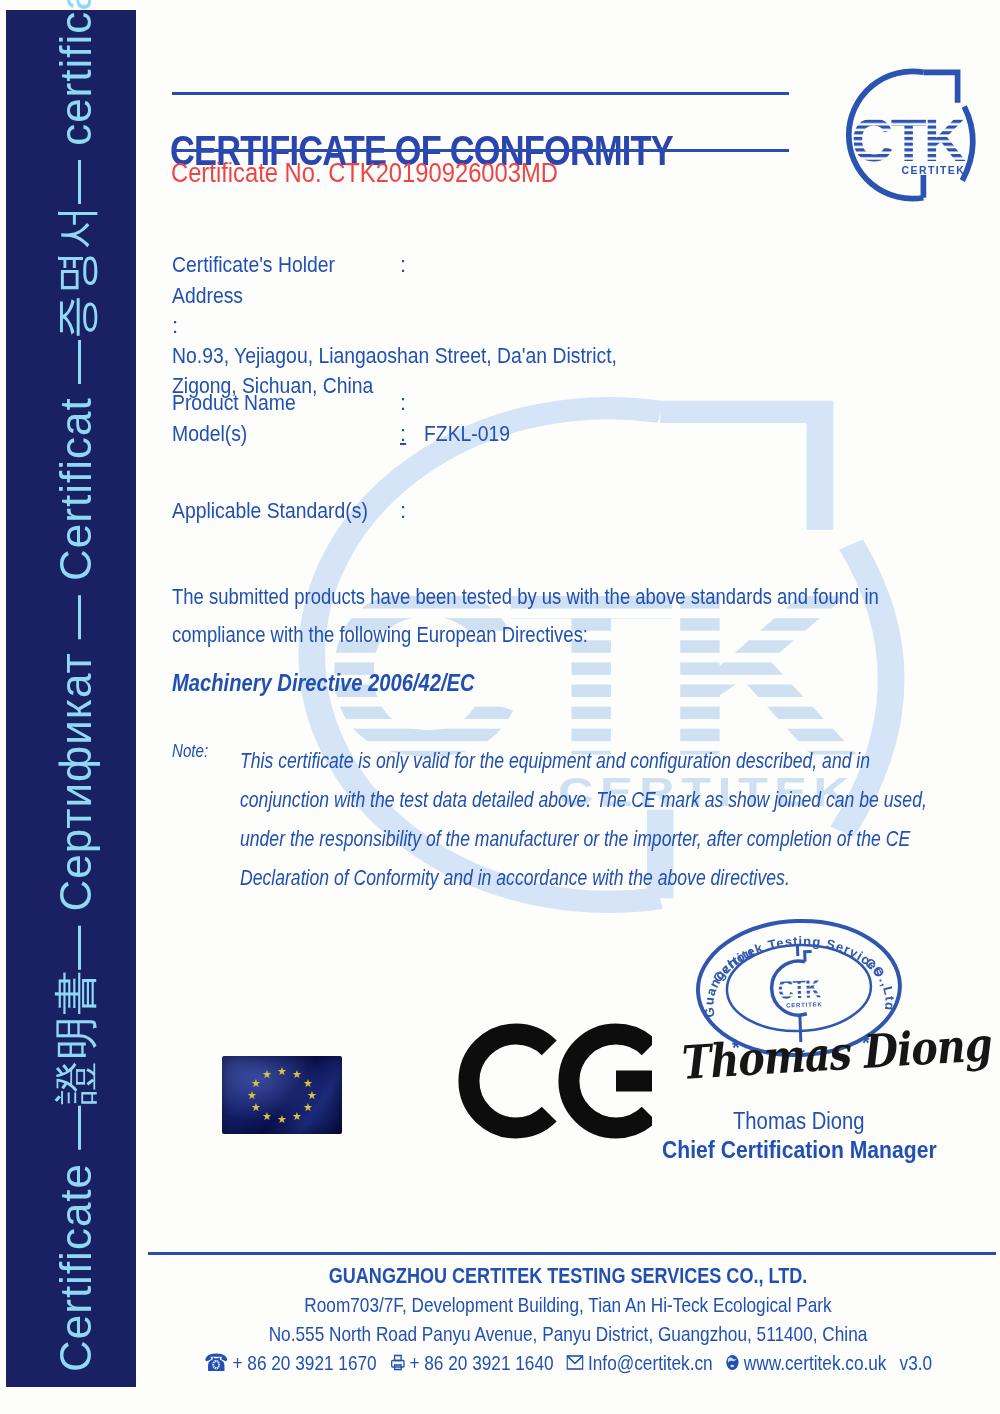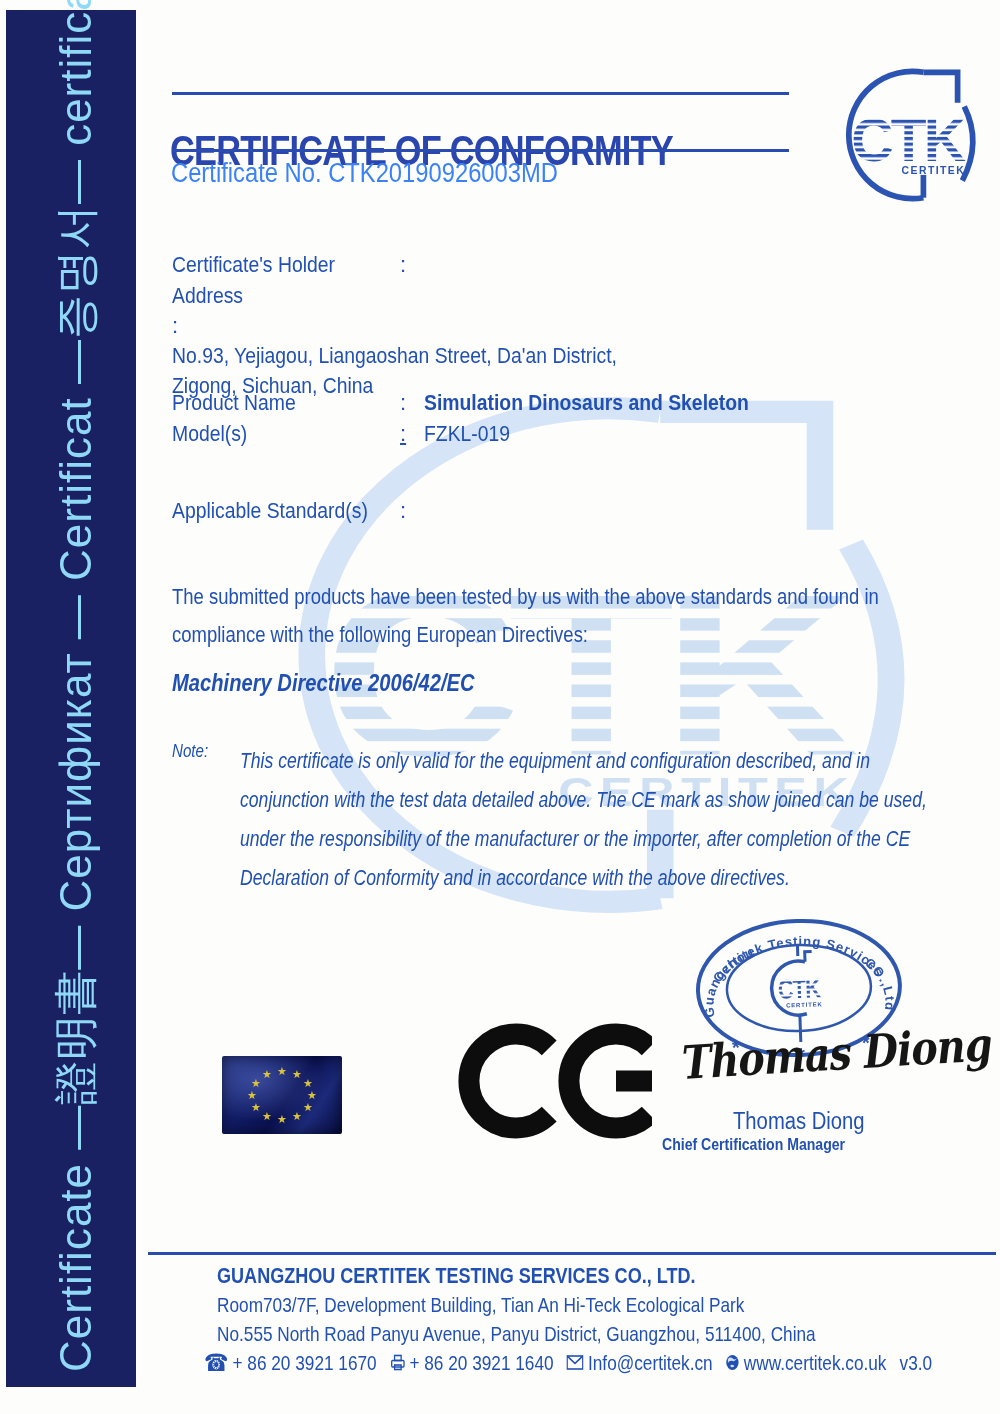--- a/index.html
+++ b/index.html
@@ -19,21 +19,21 @@
   .sx84{display:inline-block;transform:scaleX(0.84);transform-origin:0 50%;white-space:nowrap;}
   .sx88{display:inline-block;transform:scaleX(0.88);transform-origin:0 50%;white-space:nowrap;}
   .blk{display:block;}
   
   .rule{position:absolute;left:172px;width:617px;height:3px;background:#2a4cb0;}
   .rule.r1{top:92px;} .rule.r2{top:149px;}
   .doc-title{
     position:absolute;left:170px;top:97px;font-size:43px;font-weight:bold;color:#2a46ae;
     letter-spacing:-1px;transform:scaleX(0.80);transform-origin:0 0;white-space:nowrap;
   }
-  .cert-no{position:absolute;left:171px;top:158px;font-size:27px;color:#3b82f6;}
+  .cert-no{position:absolute;left:171px;top:158px;font-size:27px;color:#ef4444;}
   .logo-top{position:absolute;left:836px;top:60px;width:152px;height:150px;}
   .watermark{position:absolute;left:252px;top:375px;width:710px;height:560px;}
   
   .frow{position:absolute;left:172px;display:flex;font-size:22px;line-height:30px;}
   .frow .lab{width:228px;flex:none;}
   .frow .col{width:24px;flex:none;}
   .frow .val{flex:none;}
   .bold{font-weight:bold;}
   .r-holder{top:250px;} .r-address{top:281px;flex-direction:column;} .r-product{top:388px;}
   .r-model{top:419px;text-decoration:underline;} .r-standards{top:496px;}
@@ -51,24 +51,24 @@
     box-shadow:inset 0 0 14px rgba(0,0,10,.55);}
   .eu-flag svg{position:absolute;left:0;top:0;}
   .ce-mark{position:absolute;left:452px;top:1020px;width:200px;height:122px;}
   .stamp{position:absolute;left:692px;top:916px;width:215px;height:148px;transform:rotate(-2deg);}
   .sig-script{
     position:absolute;left:682px;top:1036px;font-family:"DejaVu Serif",serif;font-style:italic;
     font-weight:bold;font-size:46px;color:#161616;transform:scaleX(0.86) rotate(-3deg);
     transform-origin:0 50%;white-space:nowrap;letter-spacing:-1px;
   }
   .sig-name{position:absolute;left:695px;top:1108px;width:225px;text-align:center;font-size:23px;}
-  .sig-title{position:absolute;left:662px;top:1136px;width:290px;text-align:left;font-size:16px;font-weight:bold;}
+  .sig-title{position:absolute;left:662px;top:1136px;width:290px;text-align:left;font-size:24px;font-weight:bold;}
   
   .foot-rule{position:absolute;left:148px;top:1252px;width:848px;height:3px;background:#2a4cb0;}
-  .footer{position:absolute;left:140px;top:1261px;width:856px;}
+  .footer{position:absolute;left:140px;top:1261px;width:856px;text-align:center;}
   .fline{display:block;line-height:29px;font-size:21px;transform:scaleX(0.82);transform-origin:50% 50%;white-space:nowrap;}
   .fline.company{font-weight:bold;font-size:22px;}
   .contact{display:flex;justify-content:center;align-items:center;gap:16px;line-height:29px;}
   .citem{display:flex;align-items:center;gap:5px;font-size:21px;}
   .phone-glyph{font-size:24px;line-height:1;}
   .icon-svg{display:inline-block;vertical-align:middle;}
 </style>
 </head>
 <body>
 
@@ -120,21 +120,20 @@
     <span class="col">:</span>
     <span class="val">
       <span class="sx88 blk">No.93, Yejiagou, Liangaoshan Street, Da'an District,</span>
       <span class="sx88 blk">Zigong, Sichuan, China</span>
     </span>
   </div>
 
   <div class="frow r-product">
     <span class="lab"><span class="sx88">Product Name</span></span>
     <span class="col">:</span>
-    <span class="val bold"><span class="sx88">Simulation Dinosaurs and Skeleton</span></span>
   </div>
 
   <div class="frow r-model">
     <span class="lab"><span class="sx88">Model(s)</span></span>
     <span class="col">:</span>
     <span class="val"><span class="sx88">FZKL-019</span></span>
   </div>
 
   <div class="frow r-standards">
     <span class="lab"><span class="sx88">Applicable Standard(s)</span></span>

